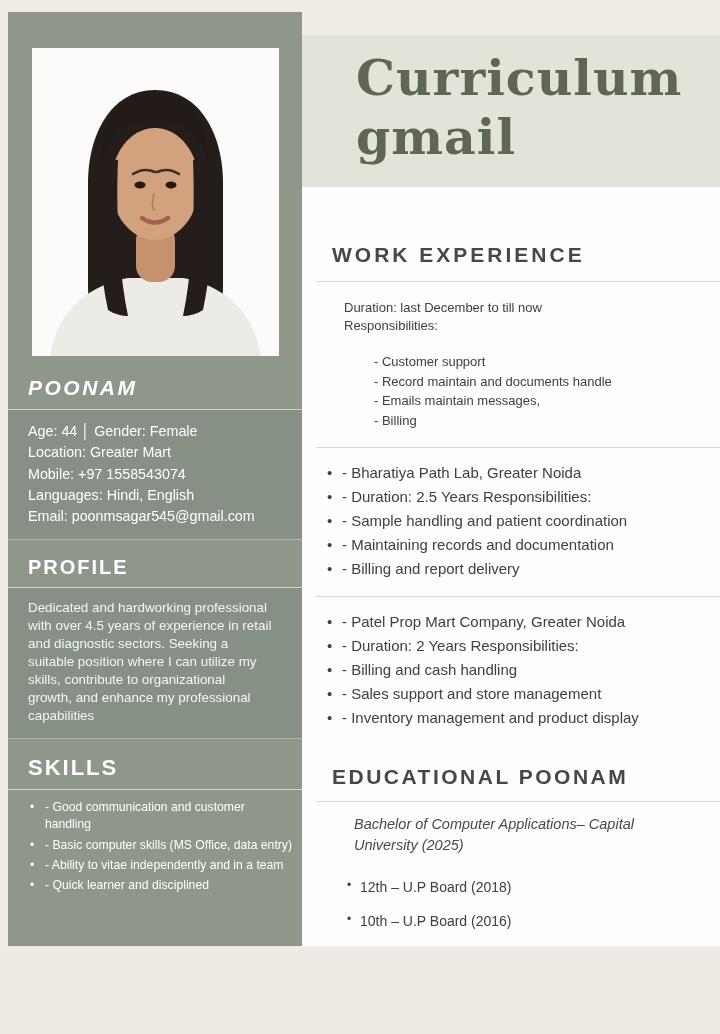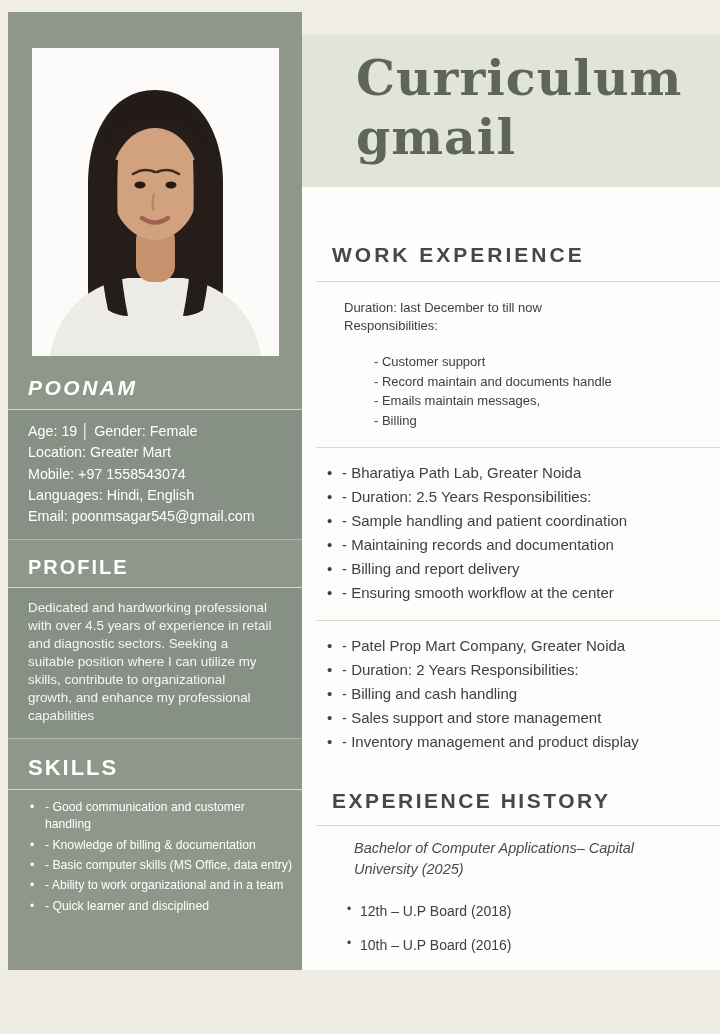--- a/index.html
+++ b/index.html
@@ -107,36 +107,35 @@
           <ellipse cx="108" cy="137" rx="5.5" ry="3.4" fill="#241a15"></ellipse>
           <ellipse cx="139" cy="137" rx="5.5" ry="3.4" fill="#241a15"></ellipse>
           <path d="M122 146 q-3 12 0 16" stroke="#b9815f" stroke-width="2" fill="none" stroke-linecap="round"></path>
           <path d="M110 170 q13 9 26 0" stroke="#a2604f" stroke-width="4.5" fill="none" stroke-linecap="round"></path>
         </svg>
       </div>
 
       <h1 class="name">POONAM</h1>
 
       <div class="details">
-        <div class="detail-line">Age: 19 │ Gender: Female</div>
+        <div class="detail-line">Age: 44 │ Gender: Female</div>
         <div class="detail-line">Location: Greater Mart</div>
         <div class="detail-line">Mobile: +97 1558543074</div>
         <div class="detail-line">Languages: Hindi, English</div>
         <div class="detail-line">Email: poonmsagar545@gmail.com</div>
       </div>
 
       <h2 class="side-heading">PROFILE</h2>
       <p class="profile-text">Dedicated and hardworking professional with over 4.5 years of experience in retail and diagnostic sectors. Seeking a suitable position where I can utilize my skills, contribute to organizational growth, and enhance my professional capabilities</p>
 
       <h2 class="side-heading skills-heading">SKILLS</h2>
       <ul class="skills">
         <li>- Good communication and customer handling</li>
-        <li>- Knowledge of billing &amp; documentation</li>
         <li>- Basic computer skills (MS Office, data entry)</li>
-        <li>- Ability to work organizational and in a team</li>
+        <li>- Ability to vitae independently and in a team</li>
         <li>- Quick learner and disciplined</li>
       </ul>
     </aside>
 
     <section class="right-col">
       <div class="right-top-spacer"></div>
 
       <div class="title-banner">
         <div class="title-line">Curriculum</div>
         <div class="title-line">gmail</div>
@@ -157,34 +156,33 @@
       </div>
 
       <hr class="rule">
 
       <ul class="job-list">
         <li>- Bharatiya Path Lab, Greater Noida</li>
         <li>- Duration: 2.5 Years Responsibilities:</li>
         <li>- Sample handling and patient coordination</li>
         <li>- Maintaining records and documentation</li>
         <li>- Billing and report delivery</li>
-        <li>- Ensuring smooth workflow at the center</li>
       </ul>
 
       <hr class="rule">
 
       <ul class="job-list">
         <li>- Patel Prop Mart Company, Greater Noida</li>
         <li>- Duration: 2 Years Responsibilities:</li>
         <li>- Billing and cash handling</li>
         <li>- Sales support and store management</li>
         <li>- Inventory management and product display</li>
       </ul>
 
-      <h2 class="section-heading edu">EXPERIENCE HISTORY</h2>
+      <h2 class="section-heading edu">EDUCATIONAL POONAM</h2>
       <hr class="rule">
 
       <p class="degree">Bachelor of Computer Applications– Capital University (2025)</p>
 
       <ul class="edu-list">
         <li>12th – U.P Board (2018)</li>
         <li>10th – U.P Board (2016)</li>
       </ul>
     </section>
   </div>

